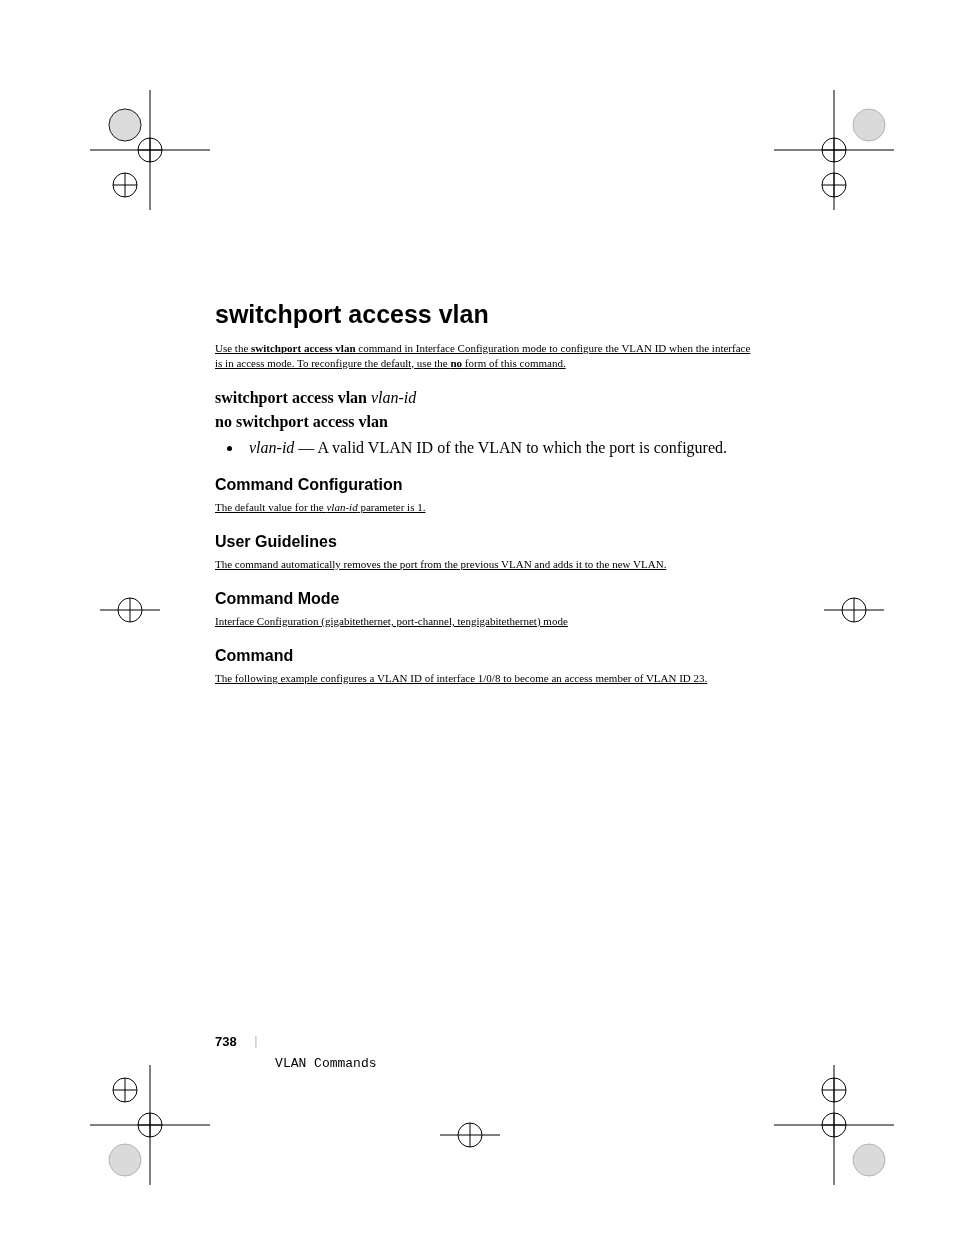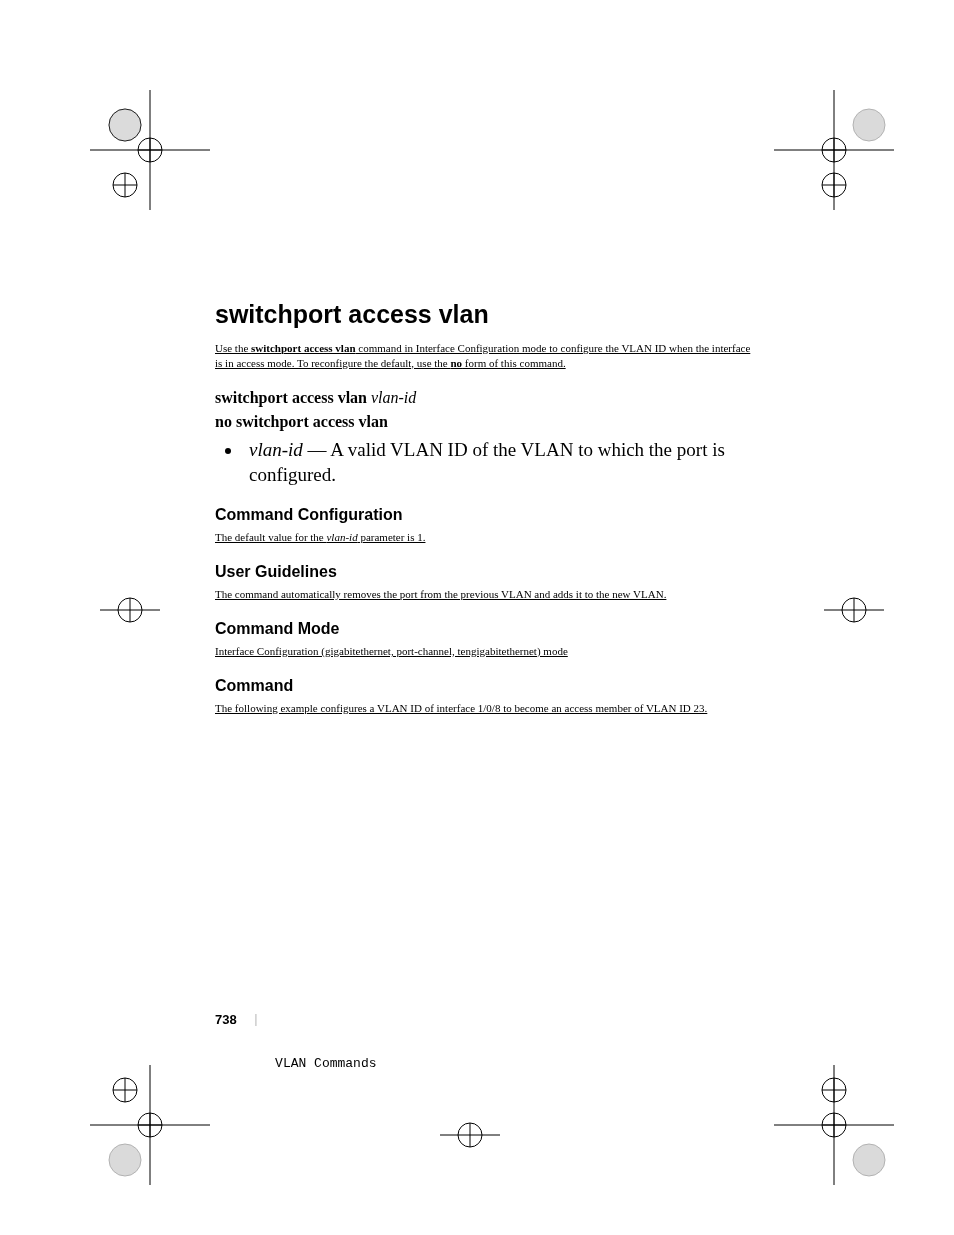--- a/index.html
+++ b/index.html
@@ -41,31 +41,32 @@
     font-size: 16px;
     margin: 0 0 6px 0;
   }
   .bold { font-weight: 700; }
   .italic { font-style: italic; }
   ul.bullets {
     margin: 4px 0 18px 0;
     padding-left: 28px;
   }
   ul.bullets li {
-    font-size: 19px;
+    font-size: 16px;
     line-height: 1.35;
     padding-left: 6px;
   }
   .section { margin-bottom: 18px; }
   .footer {
     position: absolute;
     left: 215px;
     top: 1012px;
     font-size: 13px;
     display: flex;
+    align-items: center;
     gap: 18px;
   }
   .footer .pgnum {
     font-family: "Helvetica Neue", Arial, sans-serif;
     font-weight: 700;
   }
   .footer .sep {
     color: #888;
     font-size: 12px;
   }

